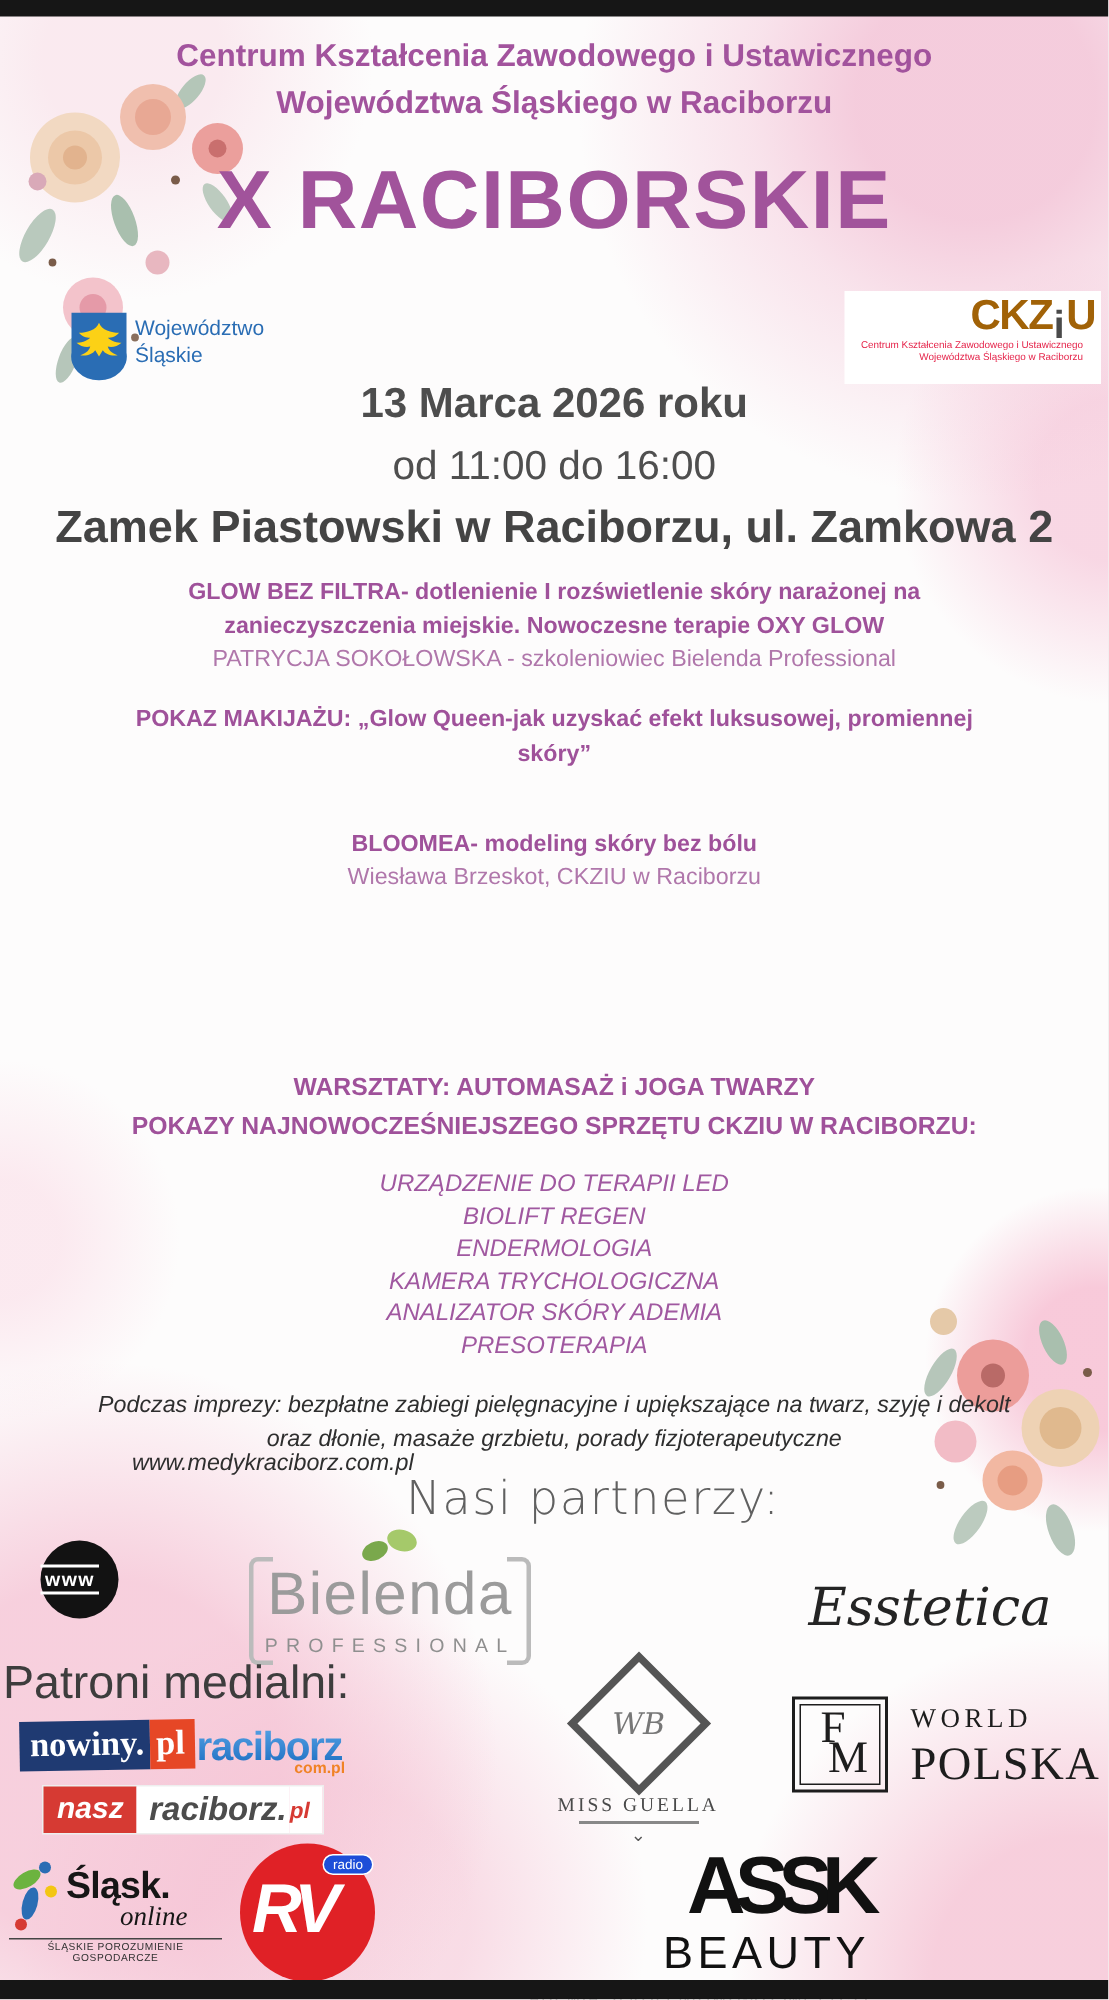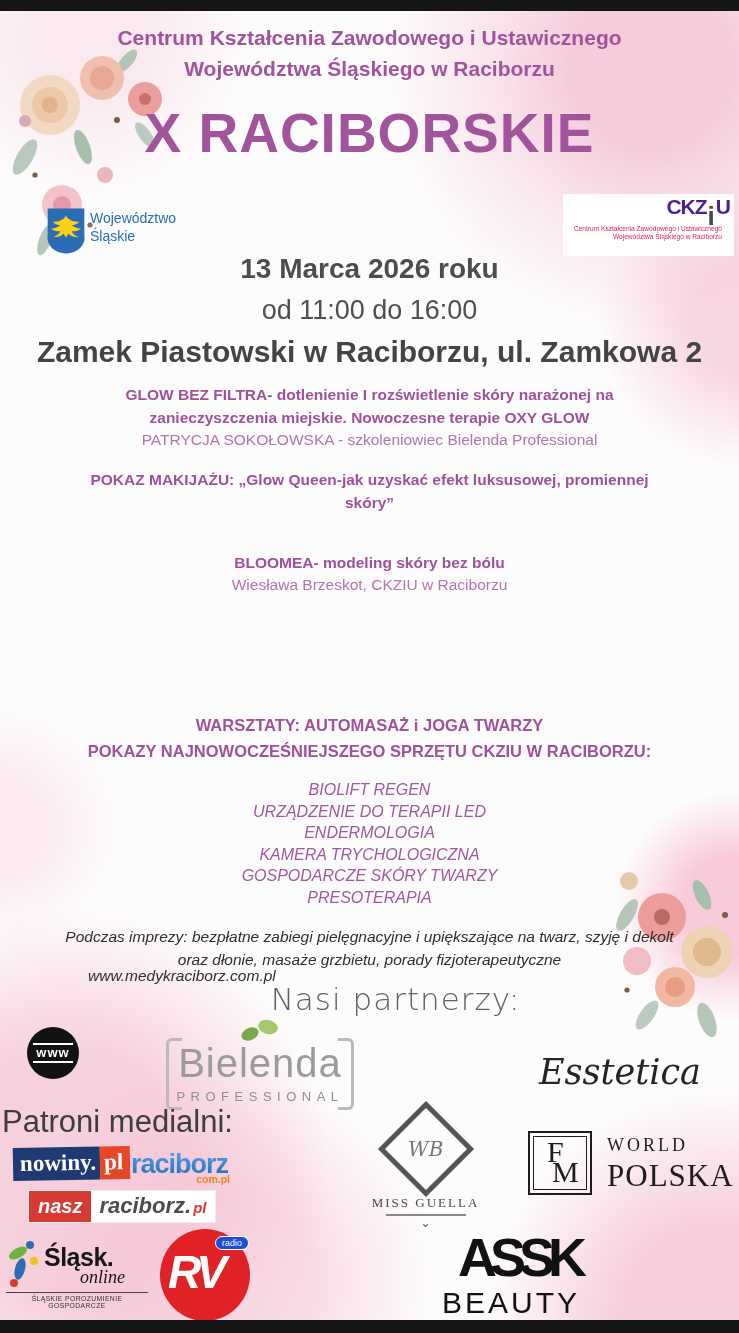--- a/index.html
+++ b/index.html
@@ -27,21 +27,21 @@
   #title1{top:101px;} #title2{top:180px;}
 
   
   .silesia{position:absolute;left:46px;top:203px;width:150px;height:62px;}
   .silesia .shield{position:absolute;left:0;top:0;}
   .silesia .stxt{position:absolute;left:44px;top:6px;color:#2a6db4;font-size:14px;line-height:18px;font-weight:500;}
 
   
   .ckziu{position:absolute;left:563px;top:194px;width:163px;height:58px;background:#fff;padding:2px 4px;}
   .ckziu .row{display:flex;justify-content:flex-end;align-items:flex-start;line-height:1;}
-  .ckziu .ckz,.ckziu .u{color:#4c1d95;font-weight:bold;font-size:21px;letter-spacing:-1px;}
+  .ckziu .ckz,.ckziu .u{color:#a16207;font-weight:bold;font-size:28px;letter-spacing:-1px;}
   .ckziu .ii{color:#4a4a4a;font-weight:bold;font-size:26px;transform:translateY(7px);margin:0 1px;}
   .ckziu .cap{color:#e5244a;font-size:6.6px;text-align:right;line-height:8px;margin-top:3px;padding-right:8px;}
 
   #event-date{top:253px;color:#4d4d4d;font-weight:bold;font-size:28px;}
   #event-time{top:295px;color:#4f4f4f;font-size:27px;}
   #event-venue{top:335px;color:#444;font-weight:bold;font-size:30px;}
 
   .talk{position:absolute;left:0;right:0;text-align:center;}
   .talk-title{color:#9f519a;font-weight:bold;font-size:15.5px;line-height:23px;max-width:575px;margin:0 auto;}
   .talk-speaker{color:#b077ab;font-size:15.5px;line-height:22px;}
@@ -50,21 +50,21 @@
   #workshops{top:712px;color:#9f519a;font-weight:bold;font-size:16.5px;line-height:26px;}
   #equipment{top:779px;color:#a058a0;font-style:italic;font-size:16px;line-height:21.5px;}
 
   #note{top:925px;color:#2e2e2e;font-style:italic;font-size:15.5px;line-height:23px;}
   #website{position:absolute;left:88px;top:967px;color:#2e2e2e;font-style:italic;font-size:15.5px;}
 
   #partners-heading{top:981px;color:#606060;font-size:31px;letter-spacing:1px;transform:translateX(26px);font-family:"DejaVu Sans",sans-serif;font-weight:200;}
 
   
   .globe{position:absolute;left:27px;top:1027px;width:52px;height:52px;border-radius:50%;
-    background:#121212;display:flex;align-items:center;justify-content:center;}
+    background:#121212;display:flex;align-items:center;}
   .globe .band{color:#fff;font-size:13px;font-weight:bold;letter-spacing:1px;
     border-top:2px solid #fff;border-bottom:2px solid #fff;line-height:16px;padding:0 3px;}
 
   
   .bielenda{position:absolute;left:166px;top:1032px;width:188px;height:82px;text-align:center;}
   .bielenda .bkl,.bielenda .bkr{position:absolute;top:6px;bottom:4px;width:13px;}
   .bielenda .bkl{left:0;border-left:3px solid #bbb;border-top:3px solid #bbb;border-bottom:3px solid #bbb;border-radius:6px 0 0 6px;}
   .bielenda .bkr{right:0;border-right:3px solid #bbb;border-top:3px solid #bbb;border-bottom:3px solid #bbb;border-radius:0 6px 6px 0;}
   .bielenda .bname{color:#9b9b9b;font-size:40px;letter-spacing:1px;margin-top:9px;font-weight:400;}
   .bielenda .bsub{color:#8f8f8f;font-size:13px;letter-spacing:5.5px;margin-top:3px;}
@@ -220,25 +220,25 @@
     <div class="talk-title">BLOOMEA- modeling skóry bez bólu</div>
     <div class="talk-speaker">Wiesława Brzeskot, CKZIU w Raciborzu</div>
   </div>
 
   <div class="center" id="workshops">
     <div>WARSZTATY: AUTOMASAŻ i JOGA TWARZY</div>
     <div>POKAZY NAJNOWOCZEŚNIEJSZEGO SPRZĘTU CKZIU W RACIBORZU:</div>
   </div>
 
   <div class="center" id="equipment">
+    <div>URZĄDZENIE DO TERAPII LED</div>
     <div>BIOLIFT REGEN</div>
-    <div>URZĄDZENIE DO TERAPII LED</div>
     <div>ENDERMOLOGIA</div>
     <div>KAMERA TRYCHOLOGICZNA</div>
-    <div>GOSPODARCZE SKÓRY TWARZY</div>
+    <div>ANALIZATOR SKÓRY ADEMIA</div>
     <div>PRESOTERAPIA</div>
   </div>
 
   <div class="center" id="note">
     <div>Podczas imprezy:  bezpłatne zabiegi pielęgnacyjne i upiększające na twarz, szyję i dekolt</div>
     <div>oraz dłonie, masaże grzbietu, porady fizjoterapeutyczne</div>
   </div>
   <div id="website">www.medykraciborz.com.pl</div>
 
   <div class="center" id="partners-heading">Nasi partnerzy:</div>

